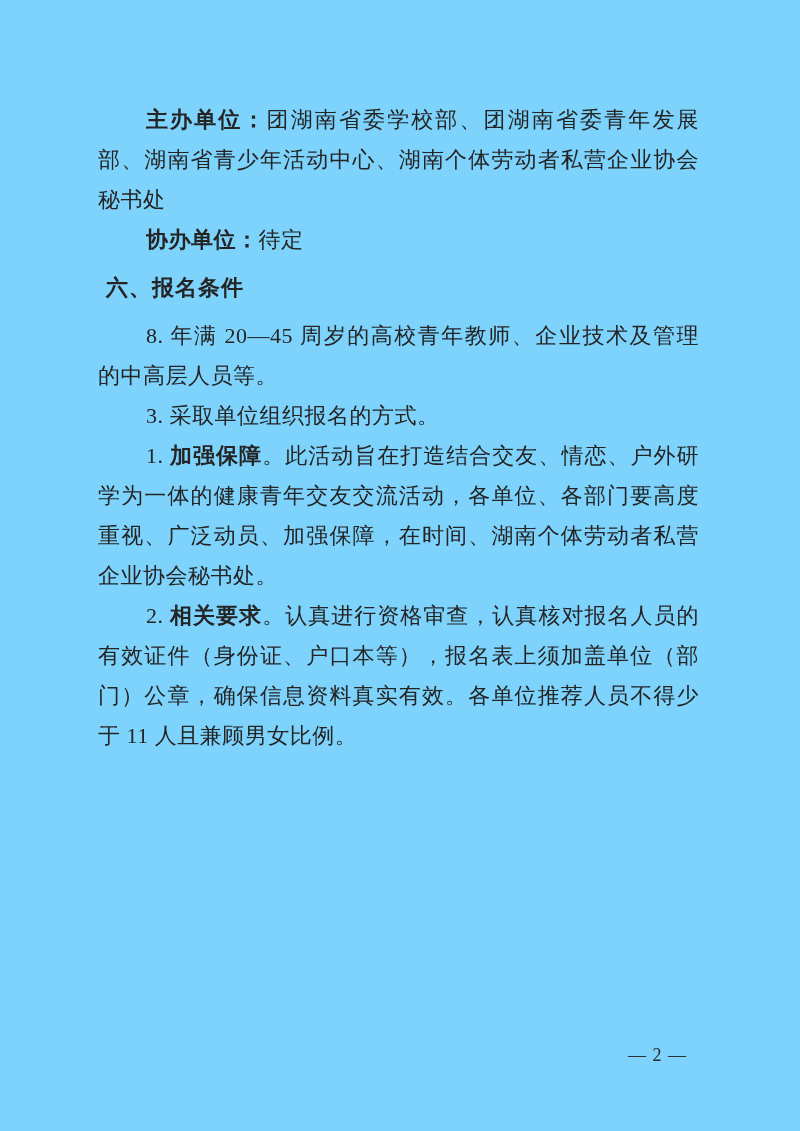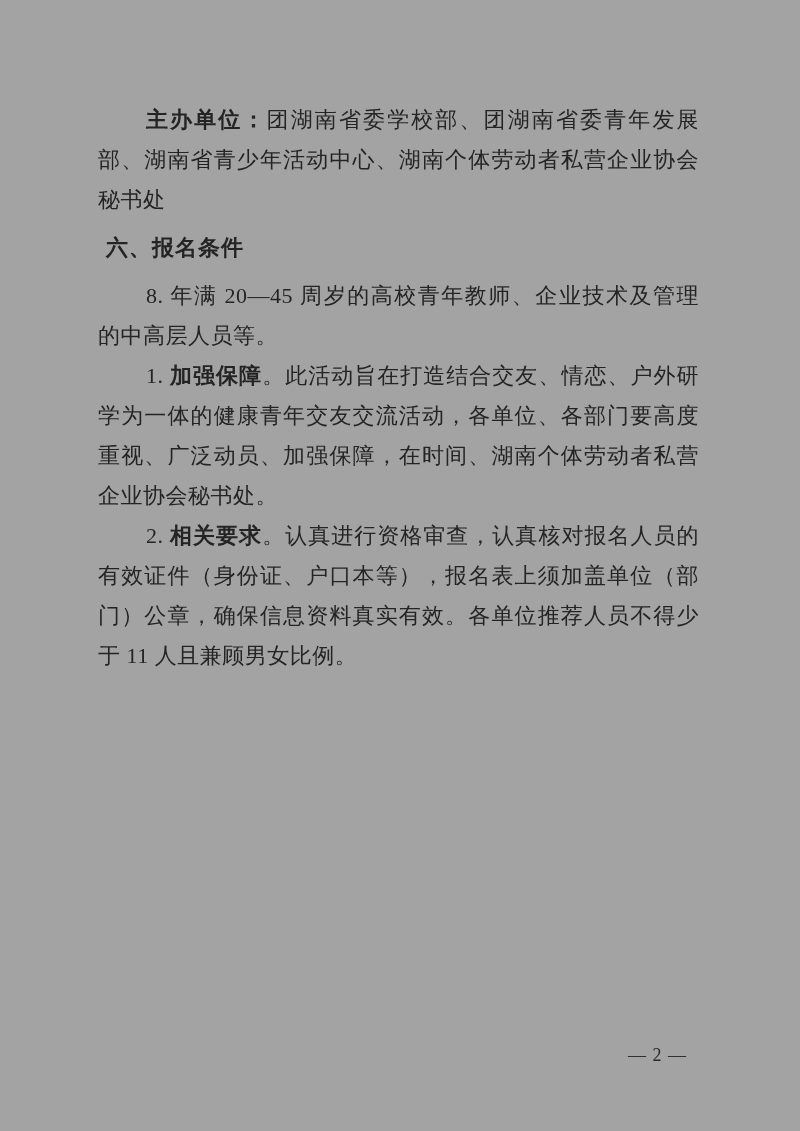--- a/index.html
+++ b/index.html
@@ -4,21 +4,21 @@
 <style>
   html, body {
     margin: 0;
     padding: 0;
     background: #ffffff;
   }
   .page {
     position: relative;
     width: 800px;
     height: 1131px;
-    background: #a3a3a3;
+    background: #7dd3fc;
     overflow: hidden;
     font-family: "Liberation Serif", serif;
     color: #242424;
   }
   .content {
     position: absolute;
     left: 98px;
     top: 100px;
     width: 601px;
     font-size: 22px;
@@ -55,26 +55,28 @@
   }
 </style>
 </head>
 <body>
 
 <div class="page">
   <div class="content">
 
     <p class="body"><span class="lead">主办单位：</span><span>团湖南省委学校部、团湖南省委青年发展部、湖南省青少年活动中心、湖南个体劳动者私营企业协会秘书处</span></p>
 
+    <p class="body"><span class="lead">协办单位：</span><span>待定</span></p>
 
     <h2 class="sec-heading">六、报名条件</h2>
 
     <p class="body">8. 年满 20—45 周岁的高校青年教师、企业技术及管理的中高层人员等。</p>
 
 
+    <p class="body">3. 采取单位组织报名的方式。</p>
 
 
     <p class="body"><span>1. </span><span class="lead">加强保障</span><span>。</span><span>此活动旨在打造结合交友、情恋、户外研学为一体的健康青年交友交流活动，各单位、各部门要高度重视、广泛动员、加强保障，在时间、湖南个体劳动者私营企业协会秘书处。</span></p>
 
     <p class="body"><span>2. </span><span class="lead">相关要求</span><span>。</span><span>认真进行资格审查，认真核对报名人员的有效证件（身份证、户口本等），报名表上须加盖单位（部门）公章，确保信息资料真实有效。各单位推荐人员不得少于 11 人且兼顾男女比例。</span></p>
 
 
   </div>
 
   <div class="page-number">— 2 —</div>

